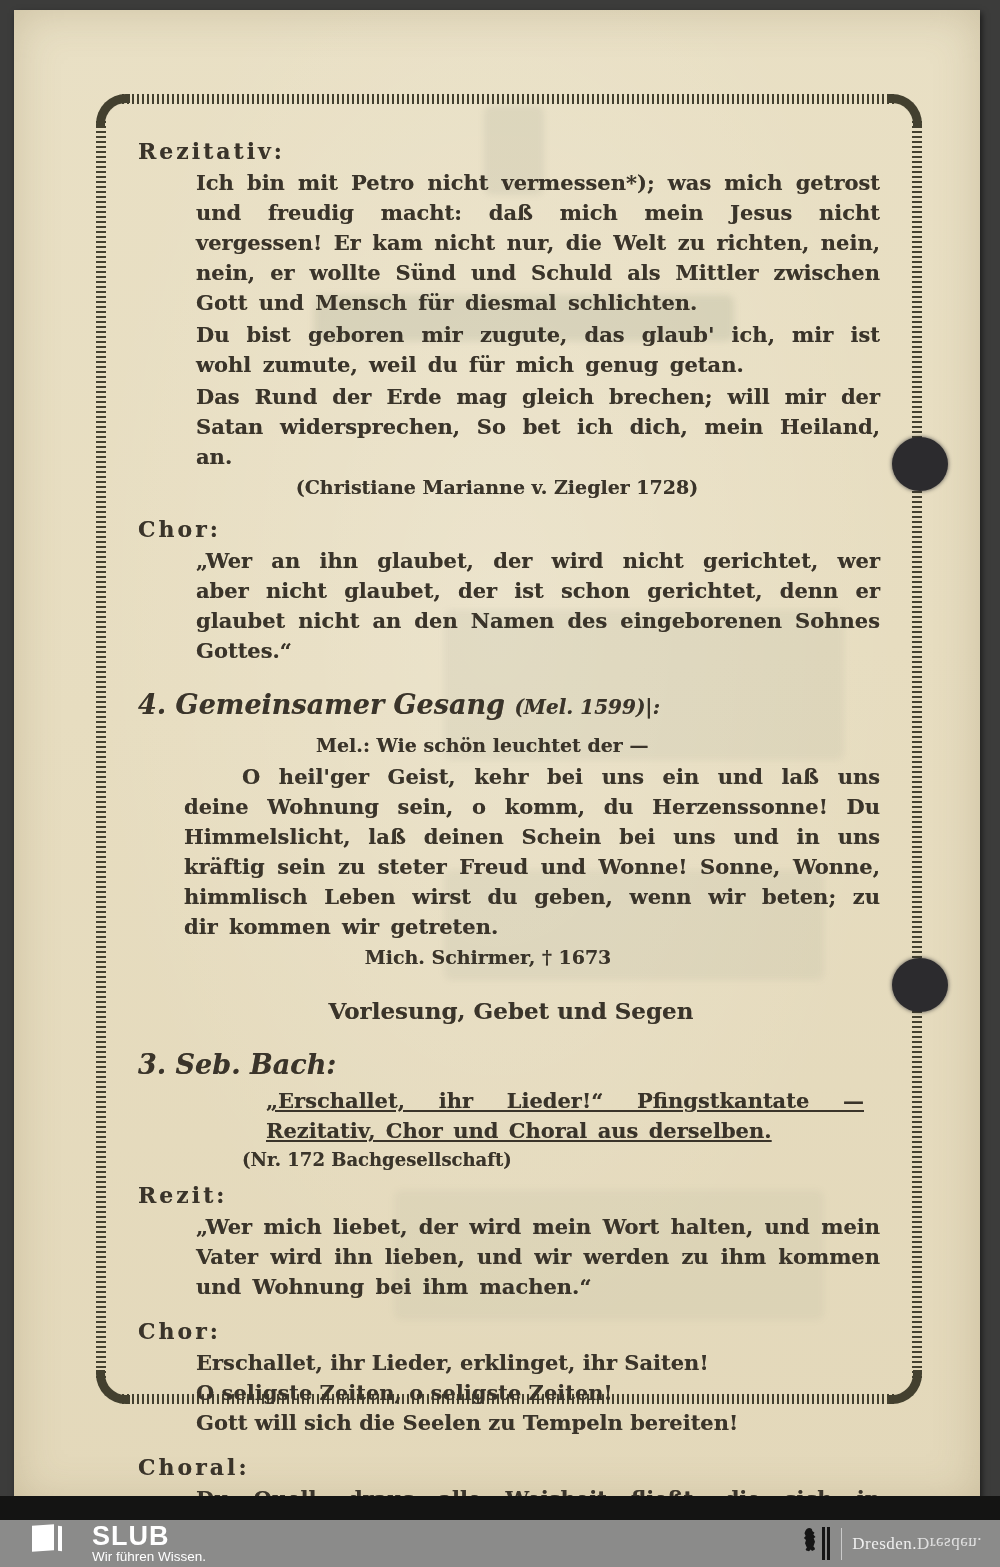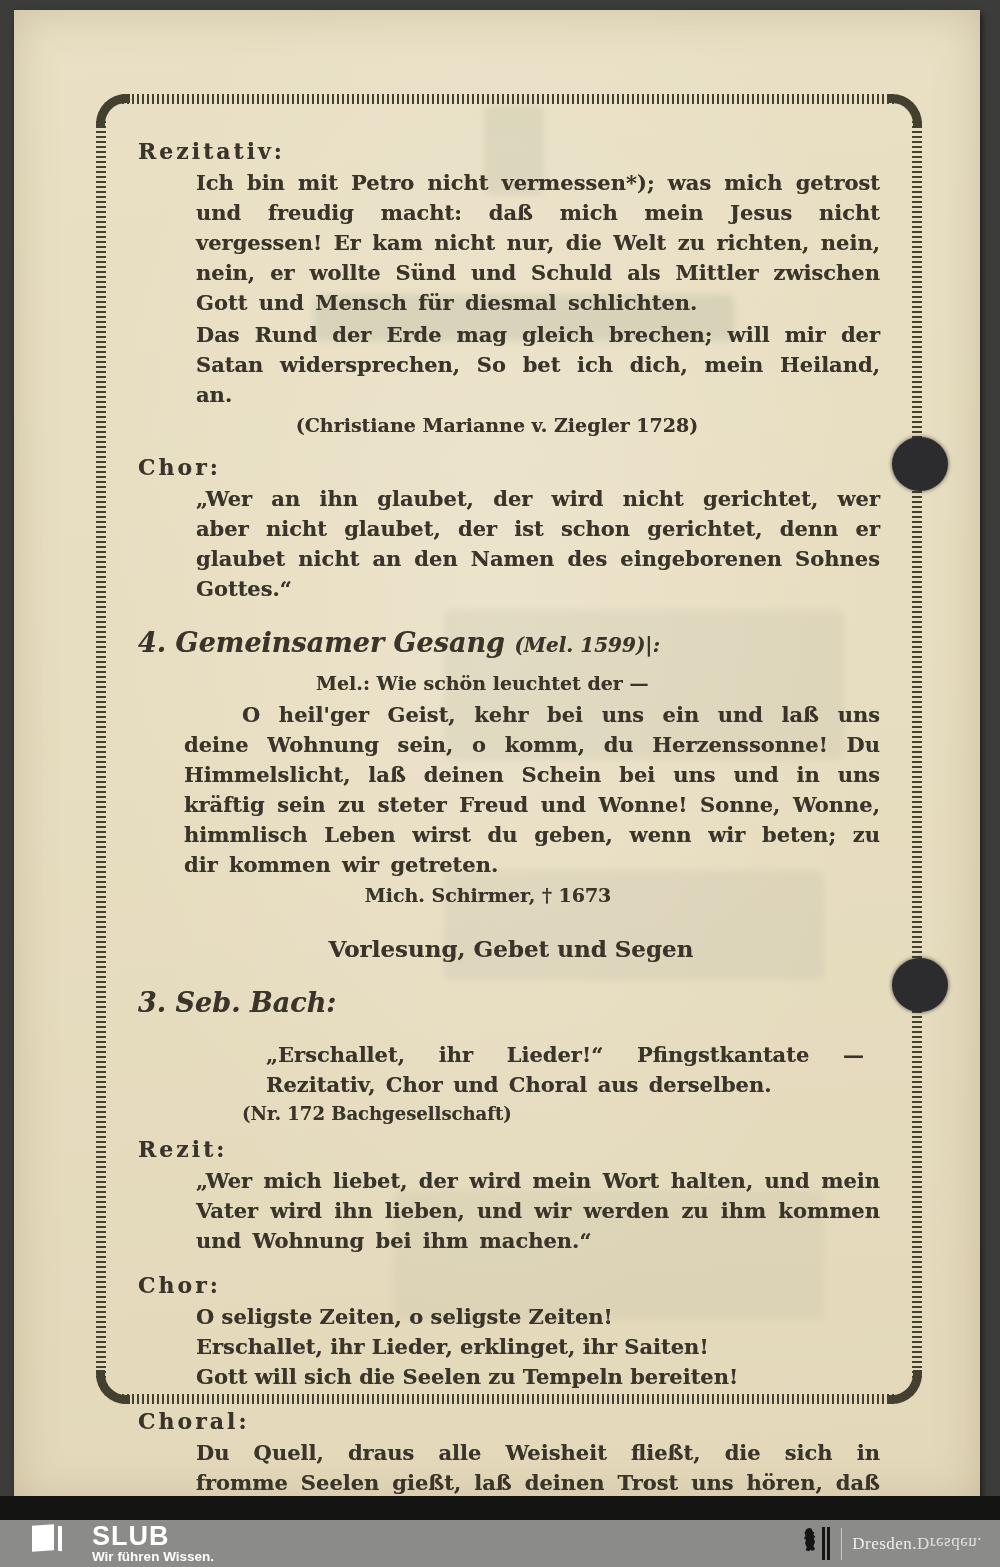--- a/index.html
+++ b/index.html
@@ -62,40 +62,40 @@
     text-shadow:0 0 .4px rgba(58,52,42,.55);
   }
   .label { font-size:22px; letter-spacing:3px; margin-top:14px; }
   .para  { margin-left:58px; margin-right:4px; text-align:justify; word-spacing:4px; margin-top:2px; }
   .attr  { text-align:center; font-size:19px; line-height:26px; margin-top:2px; }
   .h-big { font-size:27px; line-height:34px; margin-top:22px;font-style:italic; }
   .h-big .note { font-size:20px; font-weight:bold; }
   .mel   { margin-left:178px; font-size:19px; margin-top:6px; }
   .indent-first { text-indent:58px; }
   .center-head { text-align:center; font-size:23px; margin-top:26px; }
-  .bach-desc { margin-left:128px; margin-right:20px; text-align:justify; word-spacing:3px; margin-top:20px; }
+  .bach-desc { margin-left:128px; margin-right:20px; text-align:justify; word-spacing:3px; margin-top:4px;text-decoration:underline; }
   .bach-note { margin-left:104px; font-size:18px; line-height:24px; margin-top:2px; }
   .verse-lines { margin-left:58px; margin-top:2px; }
   .sp8 { margin-top:8px; }
 
   
   .footer-bar {
     position:absolute; left:0; bottom:0; width:1000px; height:47px;
     background:#8b8b8a; display:flex; align-items:center;
     font-family:"Liberation Sans", sans-serif;
   }
   .slub { display:flex; align-items:flex-start; margin-left:32px; gap:30px; }
   .book-icon { width:30px; height:27px; position:relative; margin-top:2px; }
   .book-icon .cover { position:absolute; left:0; top:0; width:22px; height:26px;
       background:#fff; transform:skewY(-4deg); }
   .book-icon .page2 { position:absolute; right:0; top:1px; width:4px; height:25px;
       background:#fff; transform:skewY(6deg); }
   .slub-text { display:flex; flex-direction:column; }
   .slub-name { color:#fff; font-size:27px; font-weight:bold; letter-spacing:1px; line-height:26px; }
-  .slub-tagline { color:#fff; font-size:13.5px; font-weight:bold; line-height:15px; }
+  .slub-tagline { color:#fff; font-size:13.5px; font-weight:normal; line-height:15px; }
   .dresden { position:absolute; right:18px; top:0; height:47px; display:flex; align-items:center; gap:10px; }
   .arms { display:flex; gap:3px; align-items:center; }
   .arms svg { display:block; }
   .arms-bars { width:9px; height:33px;
       background:repeating-linear-gradient(90deg,#151515 0 3px,#8b8b8a 3px 5px); }
   .dd-divider { width:1px; height:32px; background:rgba(255,255,255,.55); }
   .dd-text { display:flex; flex-direction:row; align-items:center; }
   .dd-name { color:#efefef; font-family:"Liberation Serif", serif; font-size:17px; line-height:17px; letter-spacing:.5px; }
   .dd-mirror { transform:scaleY(-1); opacity:.85; }
 </style>
@@ -119,20 +119,21 @@
   <div class="fc tr"></div>
   <div class="fc bl"></div>
   <div class="fc br"></div>
 </div>
 
 <div class="content">
 
   <div class="label" style="margin-top:0">Rezitativ:</div>
   <div class="para">Ich bin mit Petro nicht vermessen*); was mich getrost und freudig macht: daß mich mein Jesus nicht vergessen! Er kam nicht nur, die Welt zu richten, nein, nein, er wollte Sünd und Schuld als Mittler zwischen Gott und Mensch für diesmal schlichten.</div>
 
+  <div class="para">Du bist geboren mir zugute, das glaub' ich, mir ist wohl zumute, weil du für mich genug getan.</div>
   <div class="para">Das Rund der Erde mag gleich brechen; will mir der Satan widersprechen, So bet ich dich, mein Heiland, an.</div>
   <div class="attr" style="padding-right:28px">(Christiane Marianne v. Ziegler 1728)</div>
 
   <div class="label">Chor:</div>
   <div class="para">„Wer an ihn glaubet, der wird nicht gerichtet, wer aber nicht glaubet, der ist schon gerichtet, denn er glaubet nicht an den Namen des eingeborenen Sohnes Gottes.“</div>
 
   <div class="h-big"><span>4. Gemeinsamer Gesang</span>
     <span class="note">(Mel. 1599)|:</span></div>
   <div class="mel">Mel.: Wie schön leuchtet der —</div>
   <div class="para indent-first" style="margin-left:46px">O heil'ger Geist, kehr bei uns ein und laß uns deine Wohnung sein, o komm, du Herzenssonne! Du Himmelslicht, laß deinen Schein bei uns und in uns kräftig sein zu steter Freud und Wonne! Sonne, Wonne, himmlisch Leben wirst du geben, wenn wir beten; zu dir kommen wir getreten.</div>
@@ -142,22 +143,22 @@
 
   <div class="h-big">3. Seb. Bach:</div>
   <div class="bach-desc">„Erschallet, ihr Lieder!“ Pfingstkantate — Rezitativ, Chor und Choral aus derselben.</div>
   <div class="bach-note">(Nr. 172 Bachgesellschaft)</div>
 
   <div class="label sp8">Rezit:</div>
   <div class="para">„Wer mich liebet, der wird mein Wort halten, und mein Vater wird ihn lieben, und wir werden zu ihm kommen und Wohnung bei ihm machen.“</div>
 
   <div class="label">Chor:</div>
   <div class="verse-lines">
+    <div>Erschallet, ihr Lieder, erklinget, ihr Saiten!</div>
     <div>O seligste Zeiten, o seligste Zeiten!</div>
-    <div>Erschallet, ihr Lieder, erklinget, ihr Saiten!</div>
     <div>Gott will sich die Seelen zu Tempeln bereiten!</div>
   </div>
 
   <div class="label">Choral:</div>
   <div class="para">Du Quell, draus alle Weisheit fließt, die sich in fromme Seelen gießt, laß deinen Trost uns hören, daß wir in Glaubenseinigkeit auch können alle Christenheit dein wahres Zeugnis lehren. Höre, lehre, daß wir können Herz und Sinnen dir ergeben, dir zum Lob und uns zum Leben.</div>
 
 </div>
 
 <div class="hole h1"></div>
 <div class="hole h2"></div>

